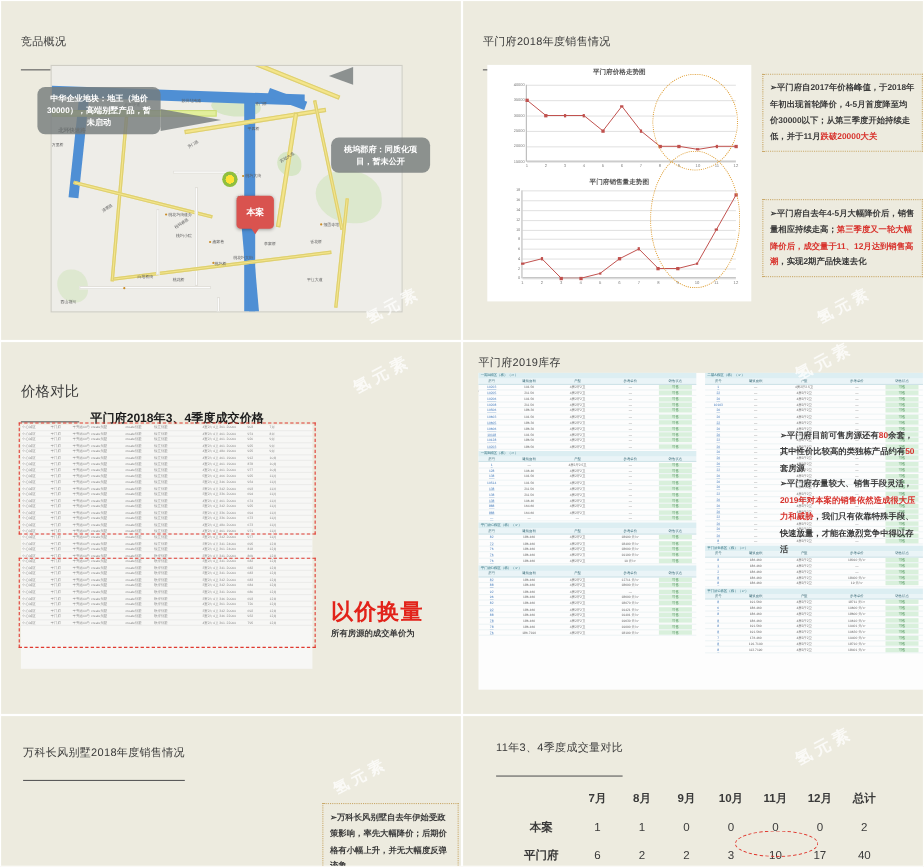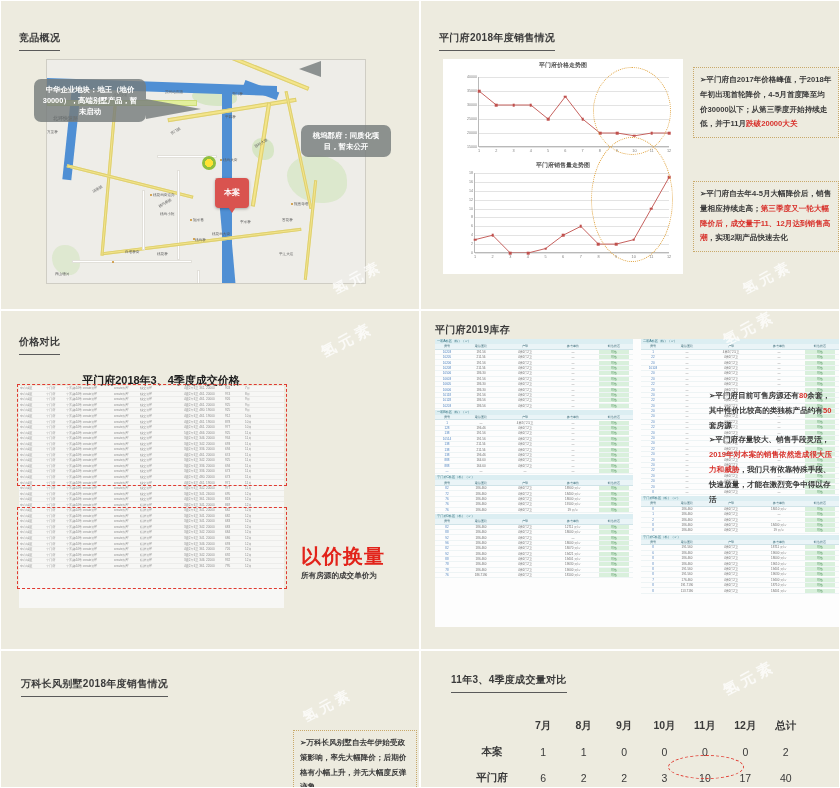--- a/index.html
+++ b/index.html
@@ -10,22 +10,22 @@
     overflow: hidden;
     position: relative;
   }
   .grid { width:840px; height:788px; display:grid;
           grid-template-columns: 420px 420px;
           grid-template-rows: 310px 340px 138px; }
   .slide { position:relative; background:#edebdf; border:1px solid #ffffff; overflow:hidden; }
   .slide-inner { position:absolute; inset:0; }
 
   .s-title {
-    position:absolute; font-weight:bold; color:#3a3a3a;
-    border-bottom:1.4px solid #5a5a5a; padding-bottom:5px;
+    position:absolute; font-weight:normal; color:#3a3a3a;
+    border-bottom:1.4px solid #5a5a5a; padding-bottom:18px;
     white-space:nowrap; letter-spacing:.3px;
   }
 
   
   .wm { position:absolute; color:rgba(255,255,255,.75); font-weight:bold;
         transform:rotate(-28deg); pointer-events:none; letter-spacing:4px; }
 
   
   #map-wrap { position:absolute; left:45px; top:58px; width:320px; height:225px;
               background:#ecebe6; border:1px solid #cfcdc4; overflow:hidden; }
@@ -338,21 +338,21 @@
       <div class="note" style="left:272px; top:180px; width:146px;">
         <span>➢平门府自去年4-5月大幅降价后，销售量相应持续走高；</span><span class="red">第三季度又一轮大幅降价后，成交量于11、12月达到销售高潮</span><span>，实现2期产品快速去化</span>
       </div>
 
       <div class="wm" style="left:320px; top:268px; font-size:14px;">氢元素</div>
     </div>
   </div>
 
   <div class="slide">
     <div class="slide-inner">
-      <div class="s-title" style="left:18px; top:24px; font-size:10px;">价格对比</div>
+      <div class="s-title" style="left:18px; top:36px; font-size:13px;">价格对比</div>
 
       <div id="pt-head" style="top:62px;">平门府2018年3、4季度成交价格</div>
 
       <div id="ptable" style="top:75px;">
           <div class="ptrow">
             <div class="c1">中心城区</div>
             <div class="c2">平门府</div>
             <div class="c3">平齐路44号 create别墅</div>
             <div class="c4">create别墅</div>
             <div class="c5">独立别墅</div>

